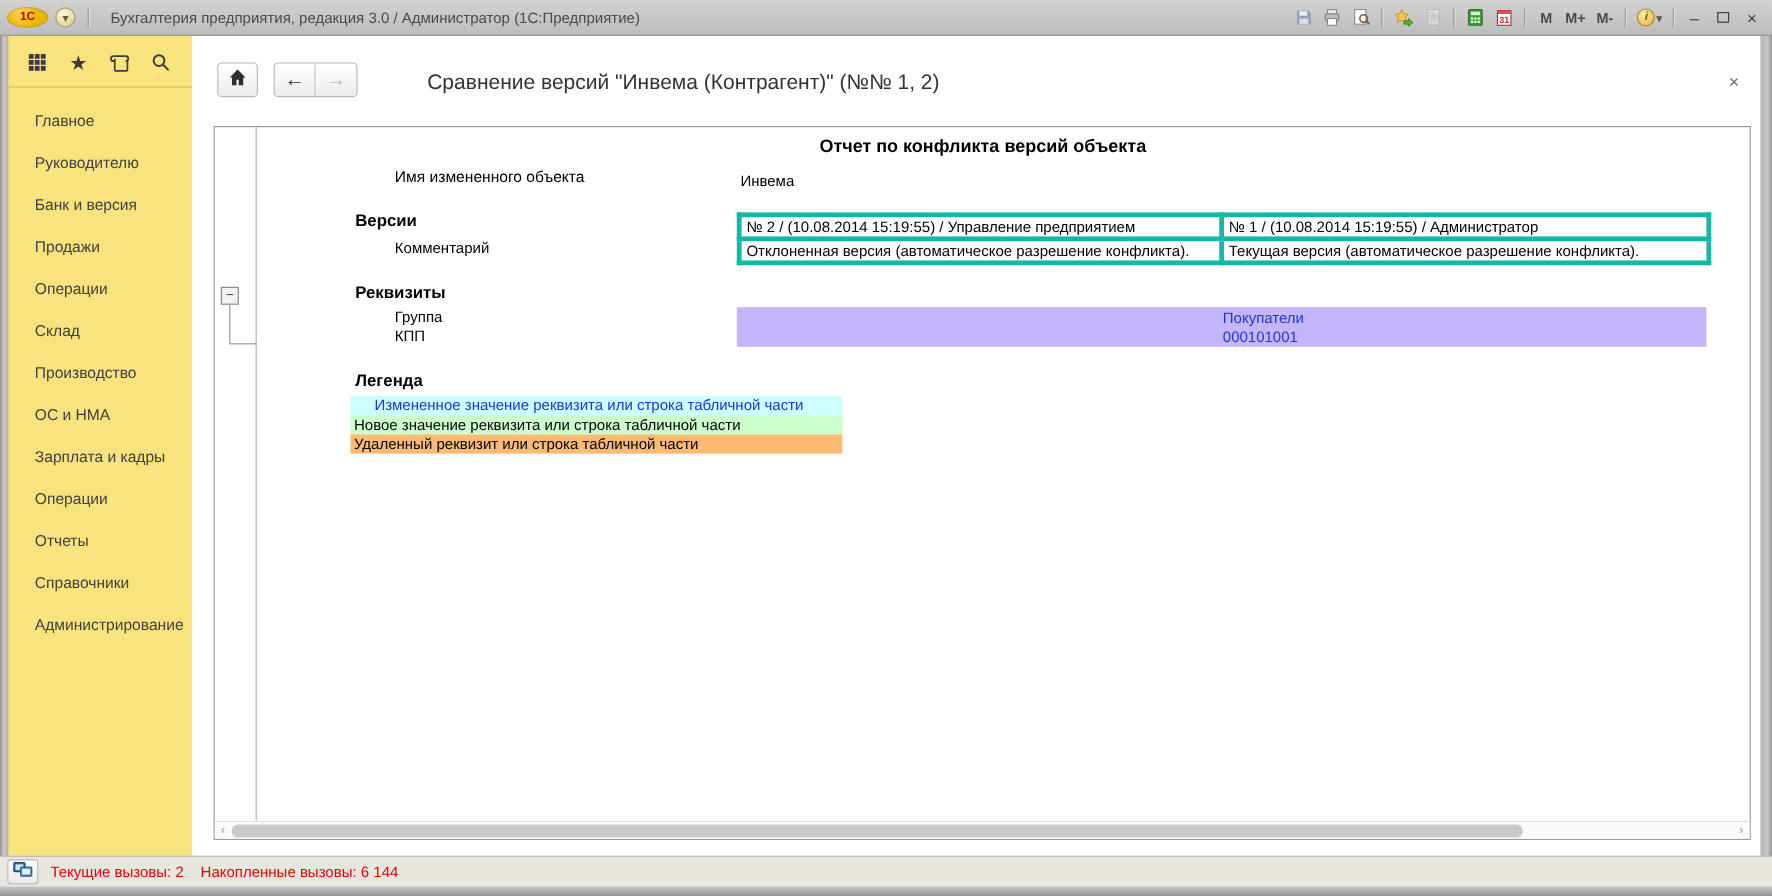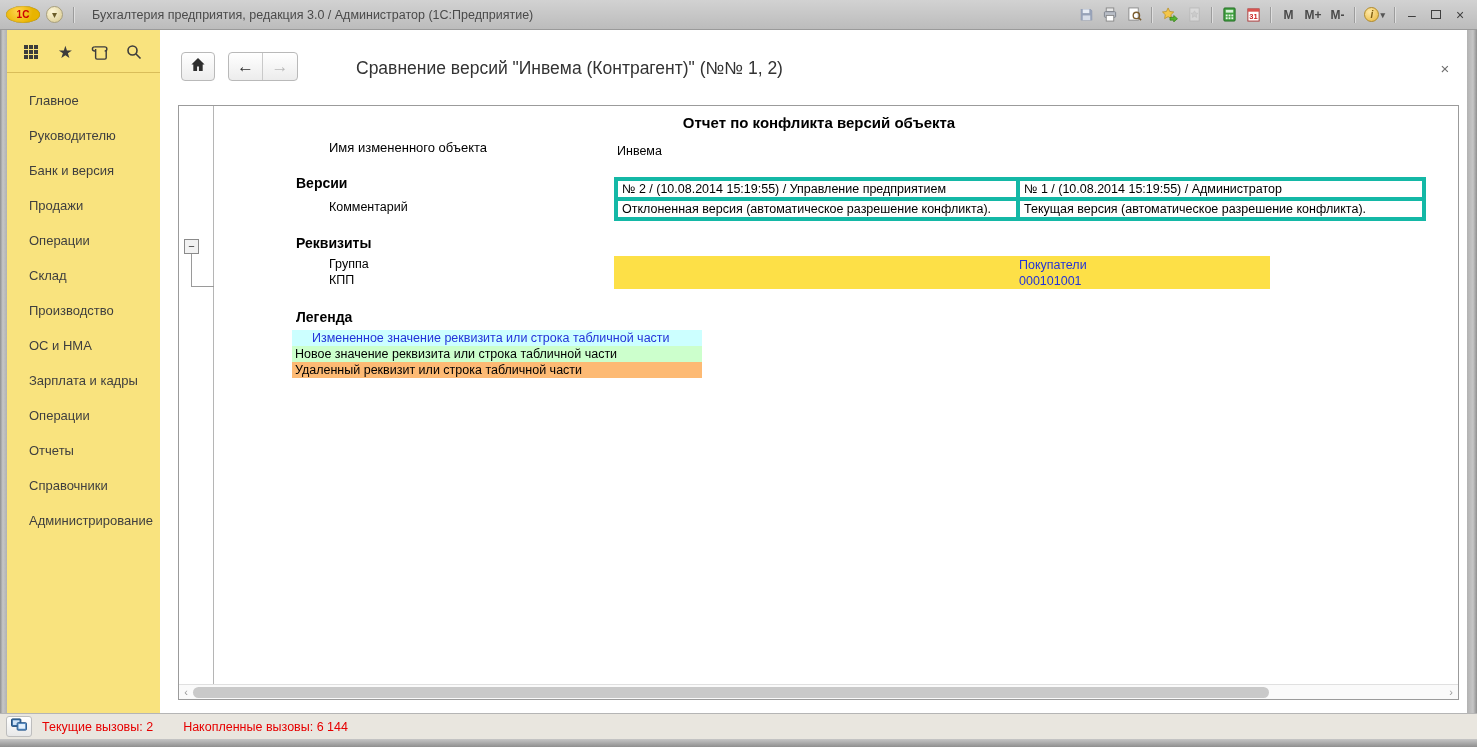--- a/index.html
+++ b/index.html
@@ -56,38 +56,38 @@
   .report-body { position:absolute; left:36px; top:0; right:0; bottom:15px; overflow:hidden; font-size:12.5px; color:#000; }
   .rb-title { position:absolute; left:0; top:8px; width:1208px; text-align:center; font-size:15px; font-weight:bold; }
   .lab { position:absolute; font-weight:normal; white-space:nowrap;padding-left:33px; }
   .val { position:absolute; white-space:nowrap; }
   .sect { position:absolute; font-size:14px; font-weight:bold; white-space:nowrap; }
 
   .ver-table { position:absolute; left:399px; top:71px; border-collapse:collapse; table-layout:fixed; }
   .ver-table td { border:4px solid #14b8a6; height:20px; padding:1px 4px; font-size:12.5px; white-space:nowrap; overflow:hidden; }
   .ver-table col.c1 { width:402px; } .ver-table col.c2 { width:406px; }
 
-  .attr-band { position:absolute; left:399px; top:150px; width:656px; height:33px; background:#fde047; }
+  .attr-band { position:absolute; left:399px; top:150px; width:808px; height:33px; background:#c4b5fd; }
   .attr-new { position:absolute; left:405px; top:1px; color:#2333d9; line-height:16px; white-space:nowrap; }
 
   .legend-row { position:absolute; left:77px; width:410px; height:16px; line-height:16px; padding-left:3px; white-space:nowrap; }
   .legend-changed { background:#ccffff; color:#2333d9;padding-left:20px; }
   .legend-new { background:#ccffcc; color:#000; }
   .legend-deleted { background:#fdba74; color:#000; }
 
   
   .hscroll { position:absolute; left:0; right:0; bottom:0; height:15px; background:#fafafa; border-top:1px solid #e0e0e0; display:flex; align-items:center; }
   .hs-arrow { width:14px; text-align:center; color:#9a9a9a; font-size:11px; line-height:15px; }
   .hs-track { flex:1; height:100%; position:relative; }
   .hs-thumb { position:absolute; left:0; top:2px; height:11px; width:86%; background:#c9c9c9; border-radius:6px; }
 
   
   .statusbar { height:26px; background:#e9e6df; border-top:1px solid #b5b5b5; display:flex; align-items:center; padding-left:6px; gap:10px; }
   .status-icon-btn { width:26px; height:21px; background:linear-gradient(#ffffff,#e8e8e8); border:1px solid #bdbdbd; border-radius:3px; display:flex; align-items:center; justify-content:center; }
-  .status-text { color:#e60000; font-size:12.5px; display:flex; gap:30px; white-space:nowrap; }
+  .status-text { color:#e60000; font-size:12.5px; display:flex; gap:14px; white-space:nowrap; }
   .win-border-bottom { height:8px; background:linear-gradient(#c6c6c6,#8f8f8f); }
 </style>
 </head>
 <body>
 
 <div class="window">
 
   <div class="titlebar">
     <div class="tb-left">
       <div class="logo-1c">1С</div>

